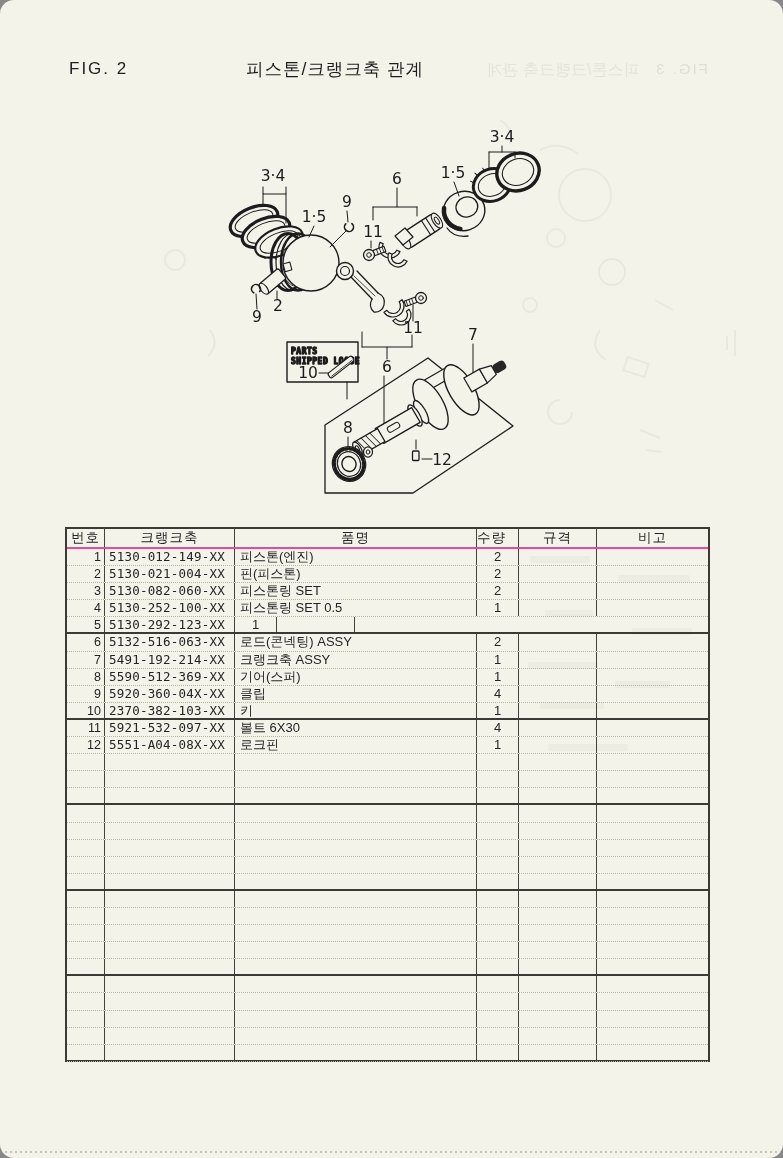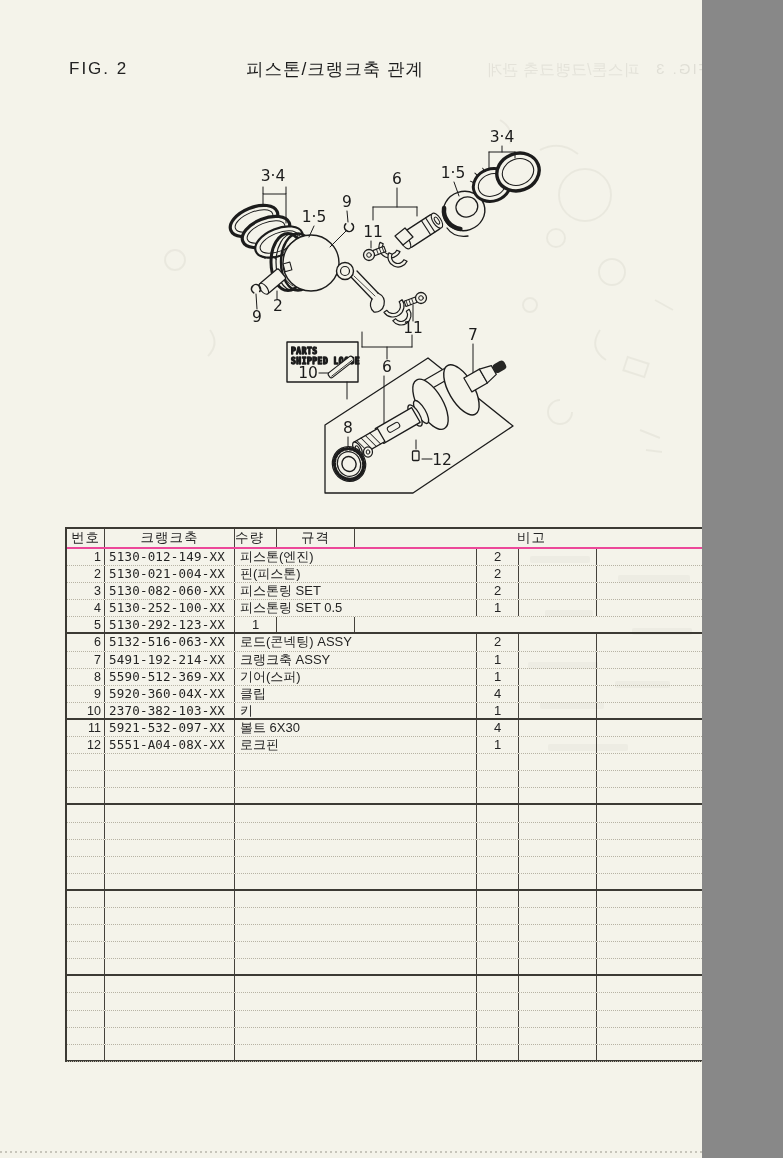--- a/index.html
+++ b/index.html
@@ -2,24 +2,25 @@
 <html><head>
 <meta charset="utf-8">
 <style>
   html,body{margin:0;padding:0;}
   body{
     font-family:"Liberation Sans","DejaVu Sans",sans-serif;
     background:#888;
   }
   .page{
     position:relative;
-    width:702px;height:1158px;
+    width:783px;height:1158px;
     background:#f4f3ea;
     overflow:hidden;
     color:#1f1f1f;
+    border-radius:14px;
   }
   
   .fig-label{
     position:absolute;left:69px;top:59px;
     font-size:17px;letter-spacing:2px;color:#222;
   }
   .page-title{
     position:absolute;left:225px;top:57px;width:220px;
     font-size:17.5px;letter-spacing:1px;text-align:center;color:#1c1c1c;
   }
@@ -314,20 +315,21 @@
       <text class="callout" text-anchor="middle" x="308" y="378">10</text>
       <text class="callout" text-anchor="middle" x="348" y="433">8</text>
       <text class="callout" text-anchor="middle" x="442" y="465">12</text>
     </g>
   </svg>
 
   <div class="parts-table">
     <div class="thead">
       <div class="tcell c-no" style="text-align:center;">번호</div>
       <div class="tcell c-part_no" style="text-align:center;padding-left:0;font-family:inherit;font-size:13.5px;">크랭크축</div>
+      <div class="tcell c-name" style="text-align:center;padding-left:0;">품명</div>
       <div class="tcell c-qty">수량</div>
       <div class="tcell c-spec" style="text-align:center;">규격</div>
       <div class="tcell c-note" style="text-align:center;">비고</div>
     </div>
     <div>
         <div class="trow">
           <div class="tcell c-no">1</div>
           <div class="tcell c-part_no">5130-012-149-XX</div>
           <div class="tcell c-name">피스톤(엔진)</div>
           <div class="tcell c-qty">2</div>

